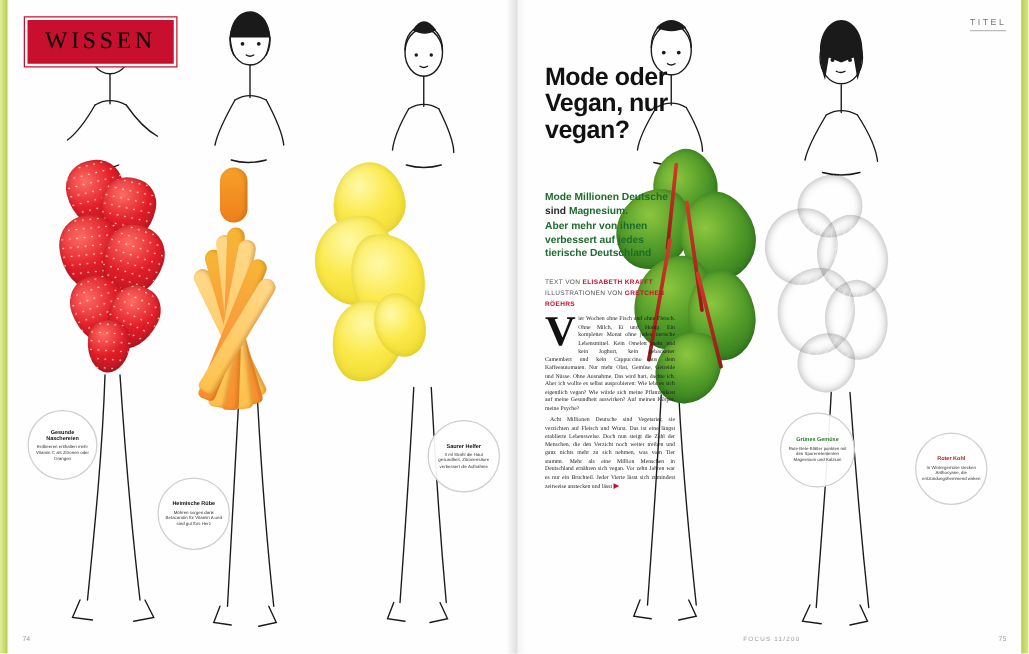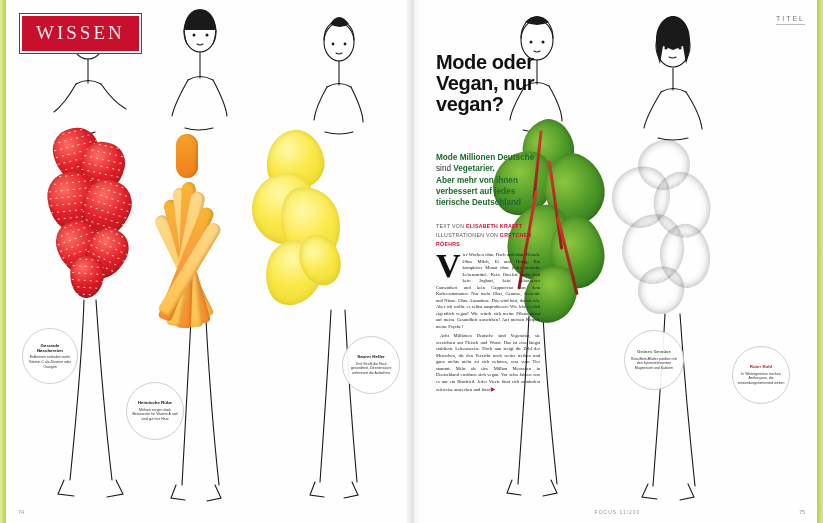--- a/index.html
+++ b/index.html
@@ -34,21 +34,21 @@
     position: absolute; top: 0; height: 100%; width: 6px;
     background: linear-gradient(to right,#b4cf4a,#dce98f);
     z-index: 45;
   }
   .edge-left { left: 0; background: linear-gradient(to left,#b4cf4a,#e3ed9f); }
   .edge-right { right: 0; }
 
   
   .wissen-flag {
     position: absolute; left: 20px; top: 14px;
-    background: #c8102e; color: #e5e5e5;
+    background: #c8102e; color: #000000;
     padding: 6px 14px 7px 14px;
     font-family: "Liberation Serif", serif;
     font-size: 19px; letter-spacing: 3px;
     border: 2px solid #fff;
     box-shadow: 0 0 0 1px #c8102e;
     z-index: 30;
   }
   .titel-label {
     position: absolute; right: 18px; top: 15px;
     font-size: 7px; letter-spacing: 2px; color: #777;
@@ -61,21 +61,21 @@
     position: absolute; left: 24px; top: 52px; width: 110px;
     font-size: 20px; line-height: 1.06; font-weight: bold;
     color: #111; letter-spacing: -0.4px;
     z-index: 30;
   }
   .dek {
     position: absolute; left: 24px; top: 152px; width: 110px;
     font-size: 8.2px; line-height: 1.38; color: #1d6b2f; font-weight: bold;
     z-index: 30;
   }
-  .dek .plain { color: #2c2c2c; font-weight: normal; }
+  .dek .plain { color: #2c2c2c; font-weight: bold; }
   .credits {
     position: absolute; left: 24px; top: 222px; width: 120px;
     font-size: 5.2px; line-height: 1.7; color: #555; letter-spacing: 0.3px;
     z-index: 30;
   }
   .credits b { color: #c8102e; }
 
   
   .bodytext {
     position: absolute; left: 24px; top: 252px; width: 104px;
@@ -327,21 +327,21 @@
 
     <div class="headline">
       <div>Mode oder</div>
       <div>Vegan, nur</div>
       <div>vegan?</div>
     </div>
 
     <div class="dek">
       <div>Mode Millionen Deutsche</div>
       <div>
-        <span class="plain">sind </span><span>Vegetarier.</span>
+        <span class="plain">sind </span><span>Magnesium.</span>
       </div>
       <div>Aber mehr von ihnen</div>
       <div>verbessert auf jedes</div>
       <div>tierische Deutschland</div>
     </div>
 
     <div class="credits">
       <div>
         <span>TEXT VON</span>
         <b>ELISABETH KRAFFT</b>

